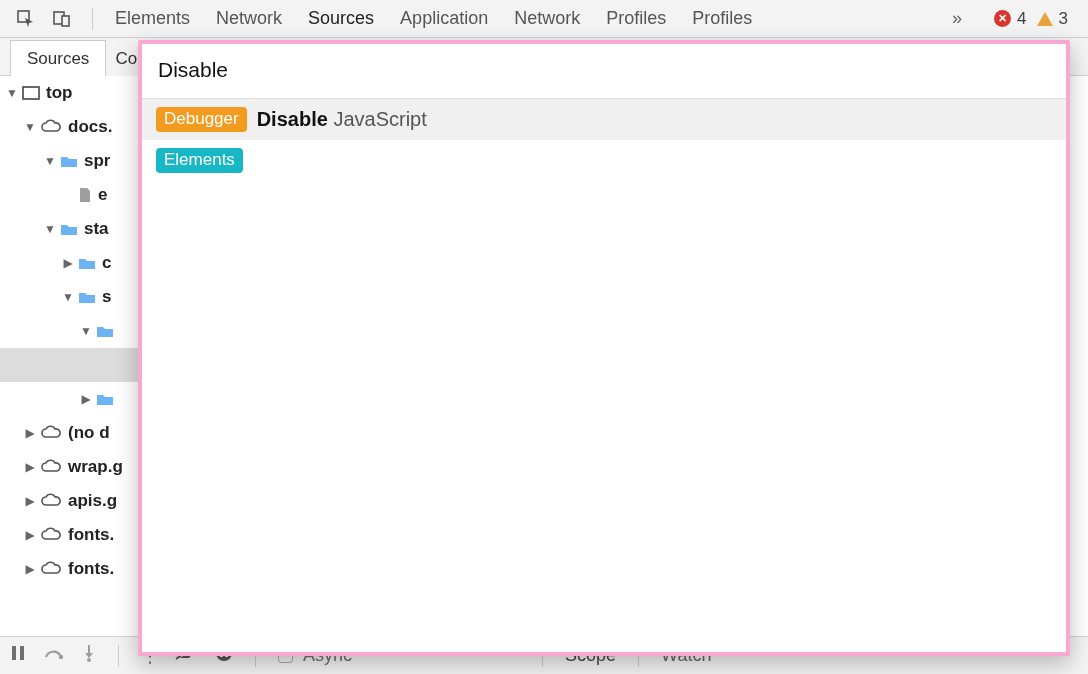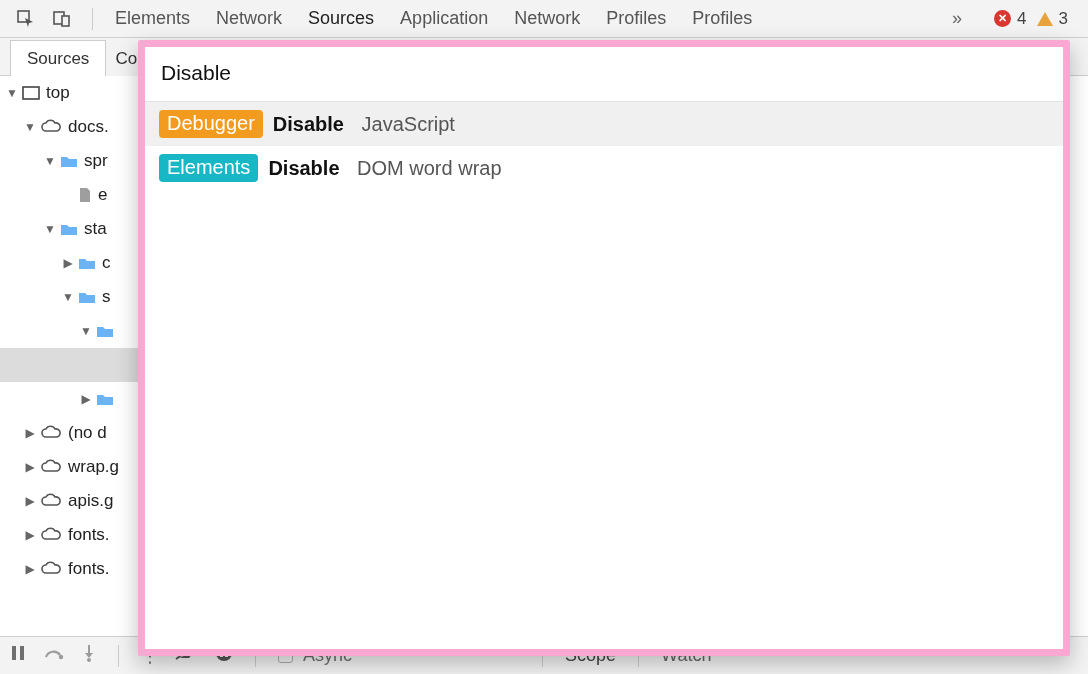--- a/index.html
+++ b/index.html
@@ -110,21 +110,21 @@
     color:#222;
   }
   .tree-row .arrow {
     width:12px;
     text-align:center;
     color:#666;
     font-size:12px;
     margin-right:4px;
   }
   .tree-row .ricon { margin-right:6px; display:inline-flex; }
-  .tree-row .label { overflow:hidden; text-overflow:clip; }
+  .tree-row .label { overflow:hidden; text-overflow:clip;font-weight:bold; }
   .selected { background:#dcdcdc; }
   .ind0{padding-left:6px}.ind1{padding-left:24px}.ind2{padding-left:44px}
   .ind3{padding-left:62px}.ind4{padding-left:80px}.ind5{padding-left:98px}
   .folder-svg { fill:#6bb3f2; }
   .file-svg { fill:#9e9e9e; }
   .cloud-svg { stroke:#555; fill:none; stroke-width:1.6; }
   .frame-svg { stroke:#444; fill:none; stroke-width:1.6; }
 
   .bottombar {
     position:absolute;
@@ -145,21 +145,21 @@
   }
 
   .command-popup {
     position:absolute;
     top:40px;
     left:138px;
     right:18px;
     bottom:18px;
     background:#fff;
     box-shadow:0 8px 22px rgba(0,0,0,0.25);
-    border:7px solid #f9a8d4;
+    border:4px solid #f9a8d4;
     border-radius:2px;
     display:flex;
     flex-direction:column;
   }
   .cmd-input-row{
     padding:14px 16px 16px 16px;
     border-bottom:1px solid #e2e2e2;
     font-size:21px;
     color:#111;
   }
@@ -169,27 +169,27 @@
     padding:8px 14px;
     font-size:20px;
     gap:10px;
   }
   .cmd-item.hl { background:#f0f0f0; }
   .badge{
     display:inline-block;
     padding:2px 8px 3px 8px;
     border-radius:4px;
     color:#fff;
-    font-size:20px;
+    font-size:17px;
     font-weight:500;
   }
   .badge.orange{ background:#f39b1e; }
   .badge.teal{ background:#18b7c6; }
   .cmd-text .bold{ font-weight:700; color:#111; }
-  .cmd-text .rest{ color:#555;margin-left:12px; }
+  .cmd-text .rest{ color:#555; }
 </style>
 </head>
 <body>
 
 <div class="toolbar">
   <span class="tb-icon">
     <svg width="20" height="20" viewBox="0 0 20 20">
         <rect x="2" y="2" width="11" height="11" fill="none" stroke="#555" stroke-width="1.6"></rect>
         <path d="M9 9 L17 13 L13 14 L12 18 Z" fill="#555"></path>
       </svg>
@@ -395,16 +395,15 @@
 
 <div class="command-popup">
   <div class="cmd-input-row">Disable</div>
   <div id="cmd-results">
       <div class="cmd-item hl">
         <span class="badge orange">Debugger</span>
         <span class="cmd-text"><span class="bold">Disable</span><span class="rest"> JavaScript</span></span>
       </div>
       <div class="cmd-item">
         <span class="badge teal">Elements</span>
-        <span class="cmd-text"><span class="bold">Disable</span><span class="rest"> DOM word wrap</span></span>
       </div>
     </div>
 </div>
 
 </body></html>

